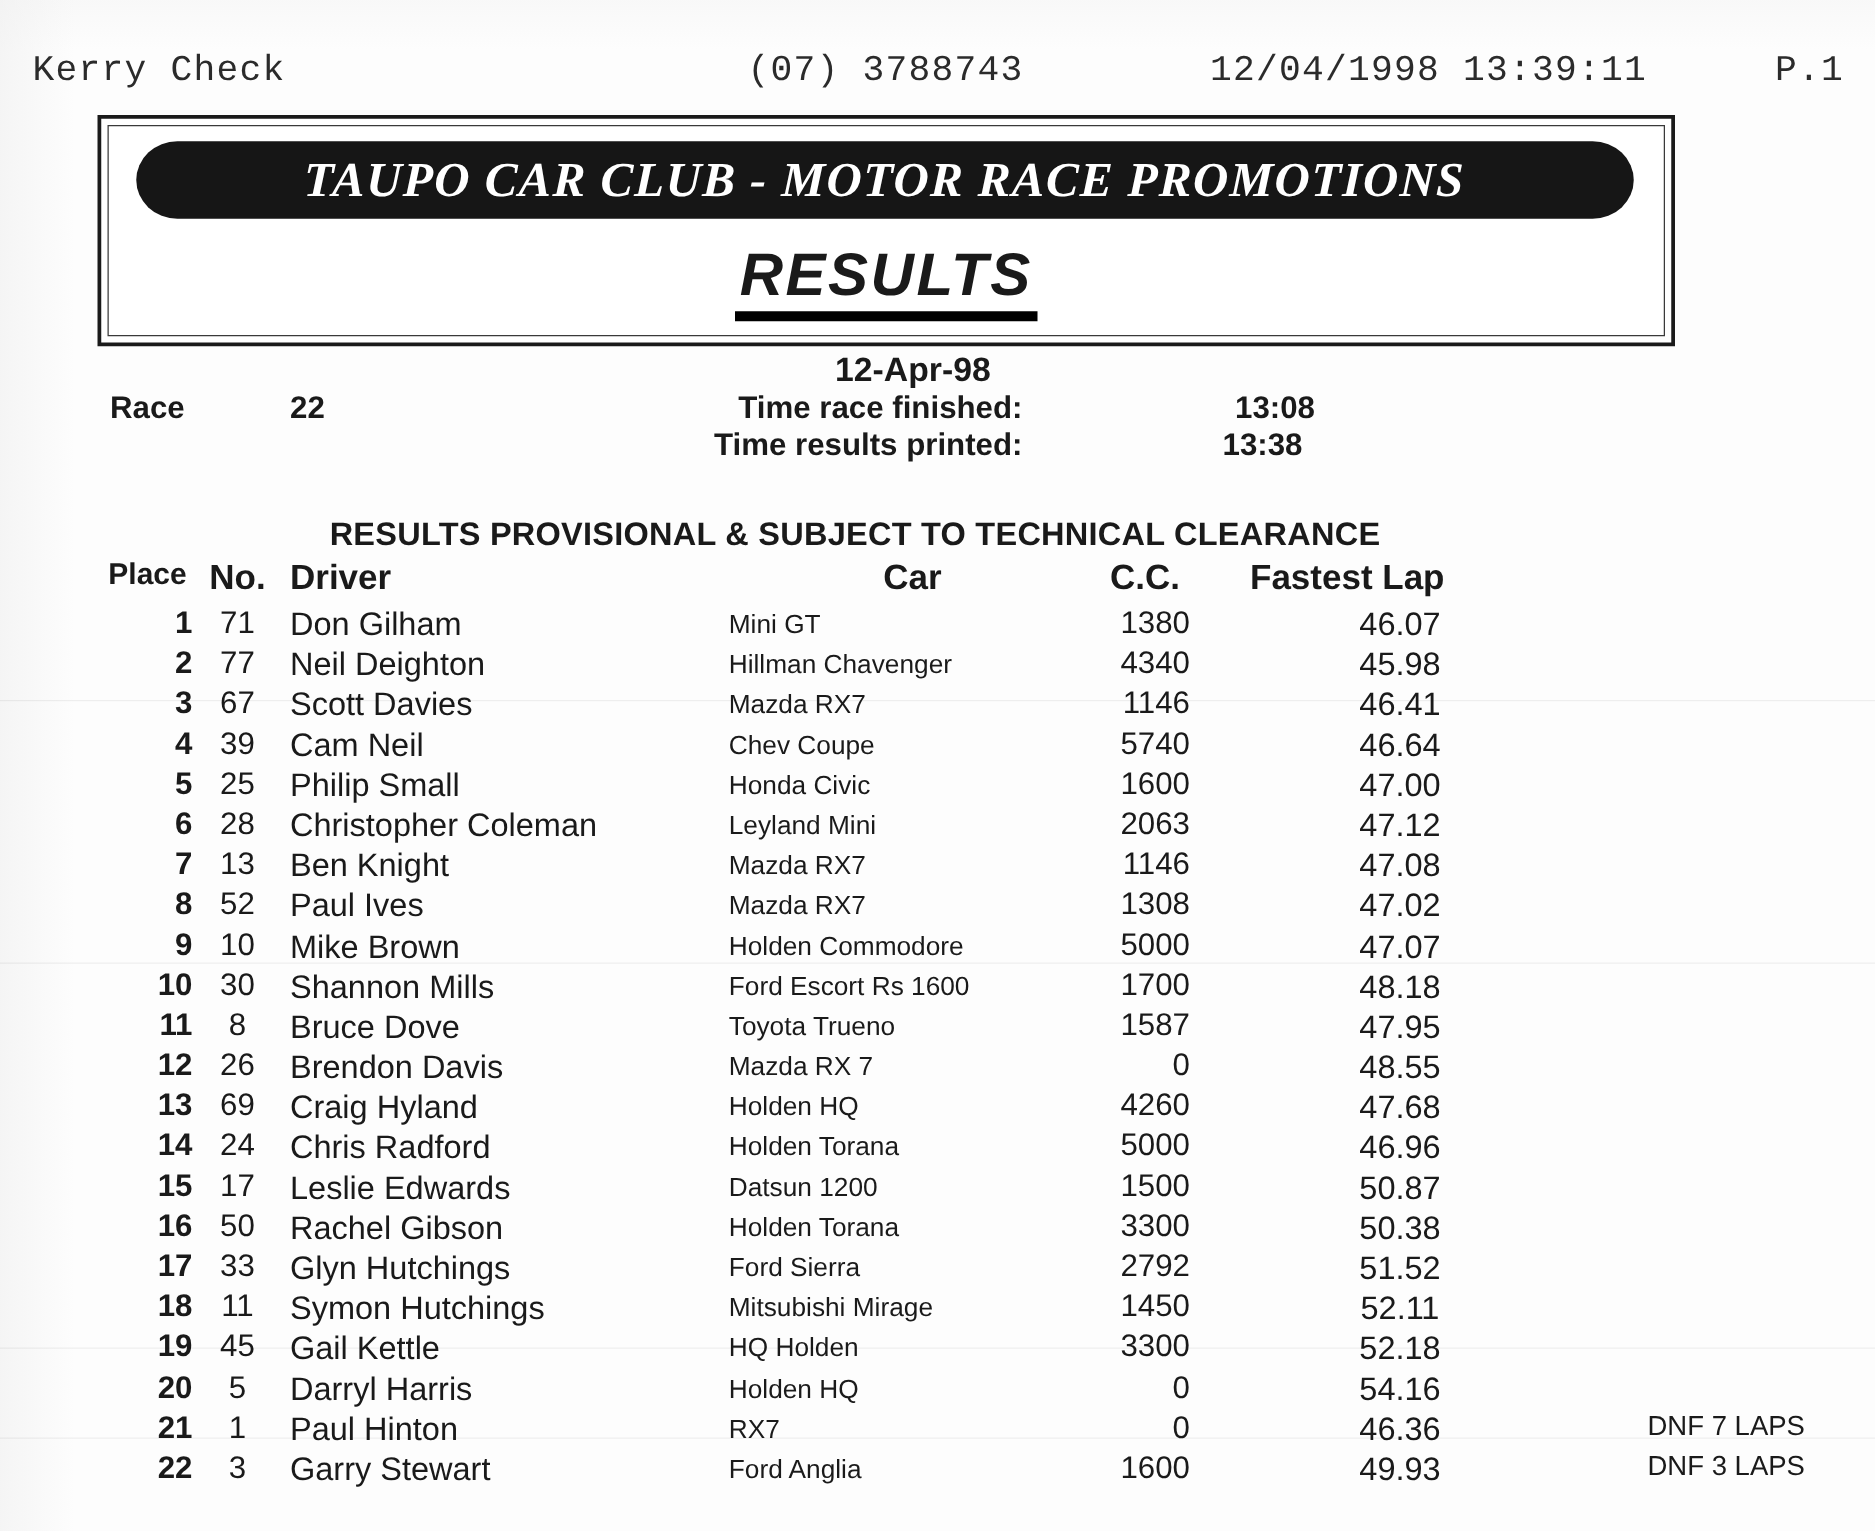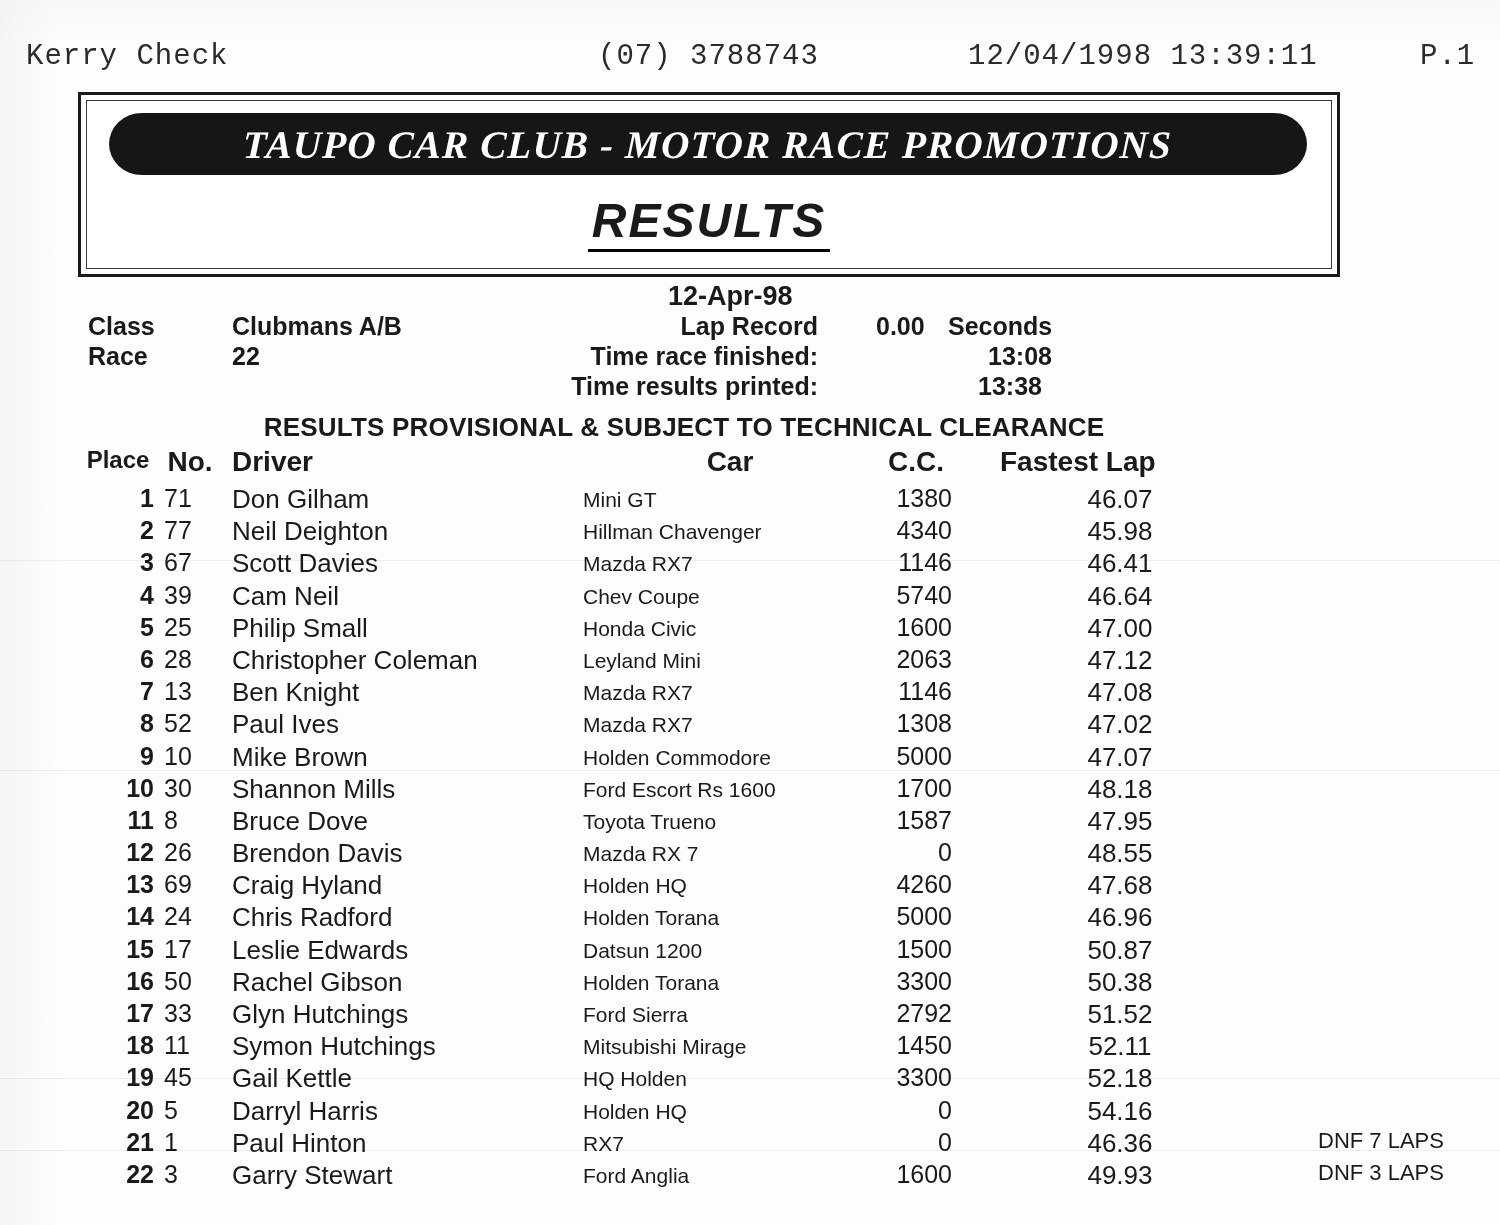--- a/index.html
+++ b/index.html
@@ -88,21 +88,21 @@
     right: 0;
     top: 98px;
     text-align: center;
     font-family: "Liberation Sans", sans-serif;
     font-style: italic;
     font-weight: bold;
     font-size: 48px;
     letter-spacing: 2px;
   }
   .results-word span {
-    border-bottom: 3px solid #000000;
+    border-bottom: 8px solid #000000;
     padding: 0 4px 2px 4px;
     font-style: italic;
   }
 
   
   .doc-date {
     position: absolute;
     left: 668px;
     top: 281px;
     font-size: 27px;
@@ -165,21 +165,21 @@
   .th-car   { left: 600px; width: 260px; text-align: center; font-size: 28px; }
   .th-cc    { left: 862px; width: 108px; text-align: center; font-size: 28px; }
   .th-lap   { left: 1000px; font-size: 28px; }
 
   .row {
     position: relative;
     height: 32.2px;
   }
   .cell { position: absolute; white-space: nowrap; }
   .c-place  { left: 82px;  width: 72px;  text-align: right; font-size: 25px; font-weight: bold; }
-  .c-no     { left: 164px; width: 52px;  text-align: left; font-size: 25px; }
+  .c-no     { left: 164px; width: 52px;  text-align: center; font-size: 25px; }
   .c-driver { left: 232px; font-size: 26px; }
   .c-car    { left: 583px; font-size: 21px; top: 4px; }
   .c-cc     { left: 842px; width: 110px; text-align: right; font-size: 25px; }
   .c-lap    { left: 1060px; width: 120px; text-align: center; font-size: 26px; }
   .c-note   { left: 1318px; font-size: 22px; }
 
   
   .streak {
     position: absolute;
     left: 0;
@@ -206,27 +206,20 @@
       <span class="banner-text">TAUPO CAR CLUB - MOTOR RACE PROMOTIONS</span>
     </div>
     <div class="results-word">
       <span>RESULTS</span>
     </div>
   </div>
 
   <div class="doc-date">12-Apr-98</div>
 
   <div class="meta">
-    <div class="meta-row">
-      <span class="meta-label-left">Class</span>
-      <span class="meta-value-left">Clubmans A/B</span>
-      <span class="meta-label-right m-lap-label">Lap Record</span>
-      <span class="meta-value-right m-lap-value">0.00</span>
-      <span class="meta-value-right m-lap-units">Seconds</span>
-    </div>
     <div class="meta-row">
       <span class="meta-label-left">Race</span>
       <span class="meta-value-left">22</span>
       <span class="meta-label-right m-fin-label">Time race finished:</span>
       <span class="meta-value-right m-fin-value">13:08</span>
     </div>
     <div class="meta-row">
       <span class="meta-label-right m-prt-label">Time results printed:</span>
       <span class="meta-value-right m-prt-value">13:38</span>
     </div>

